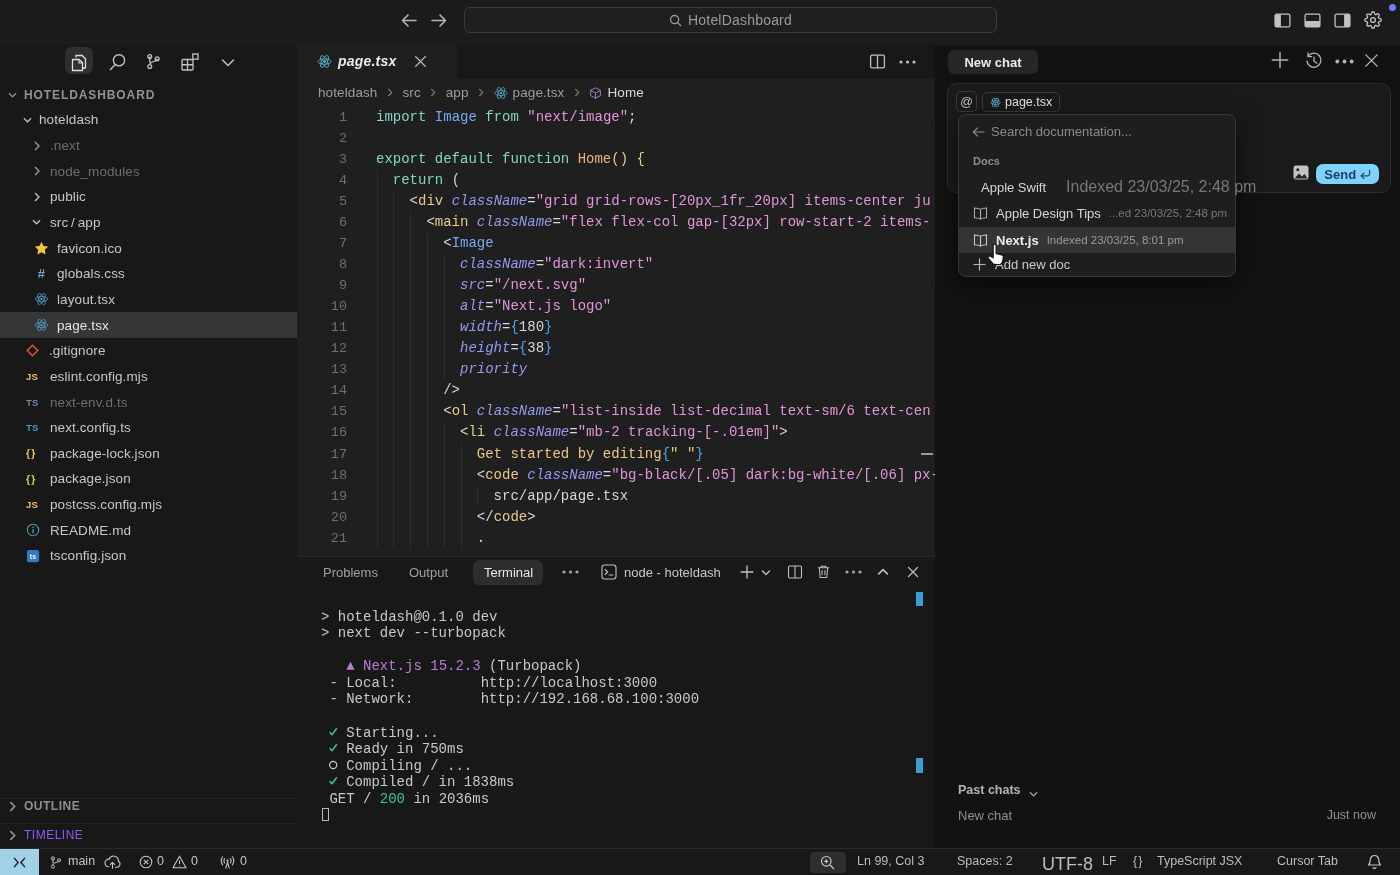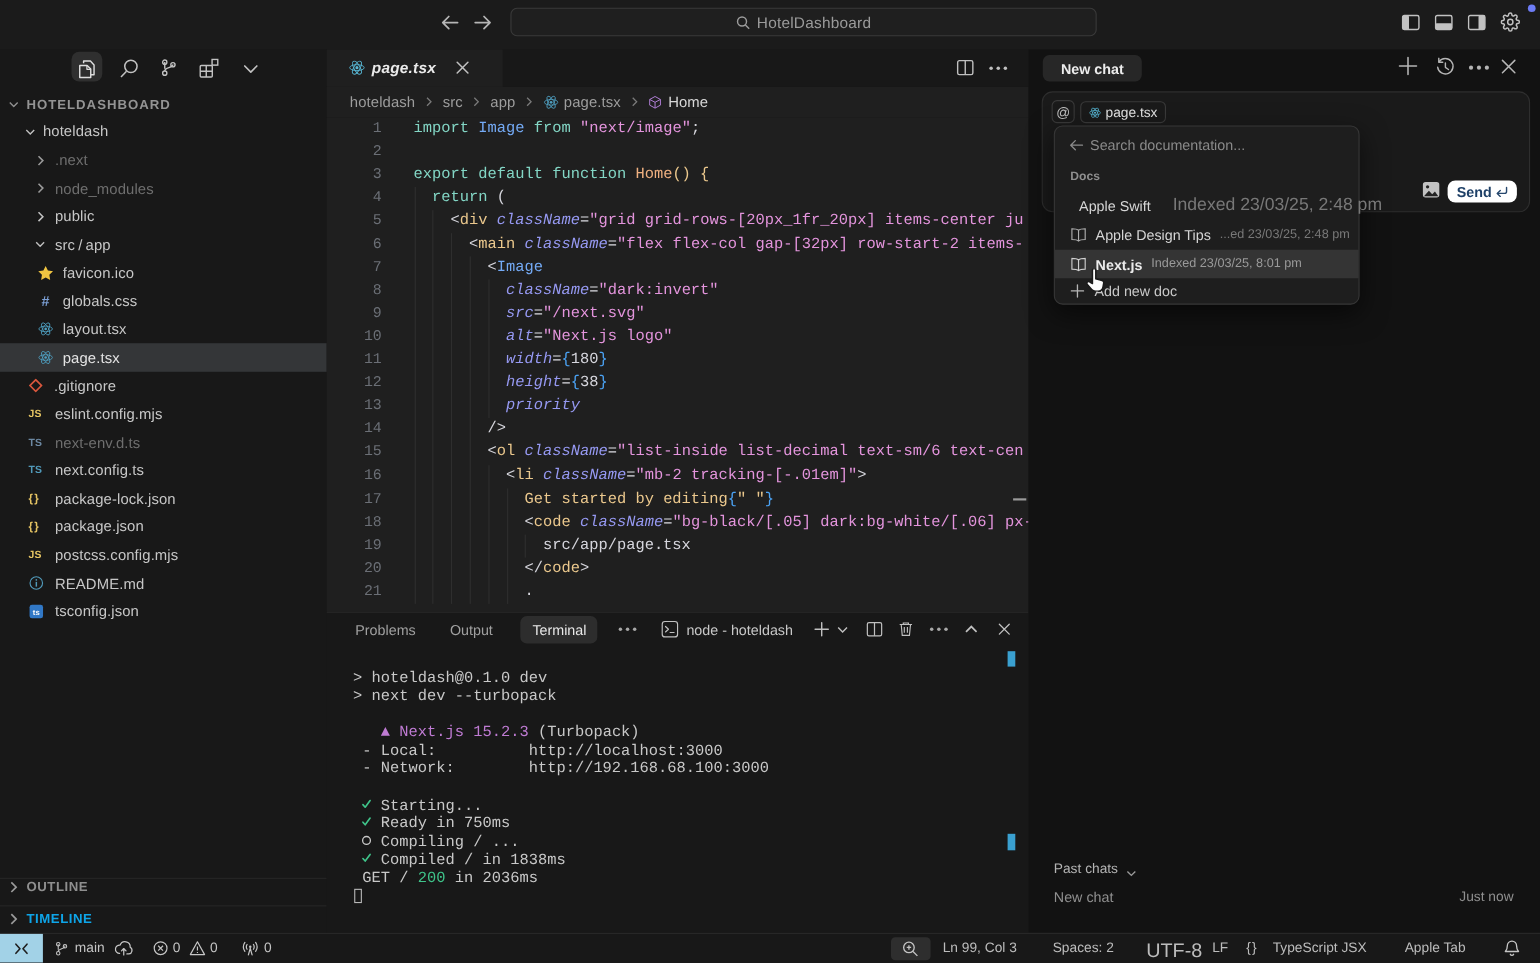--- a/index.html
+++ b/index.html
@@ -140,21 +140,21 @@
           <text x="8" y="11.5" font-size="8" font-weight="bold" fill="#fff" text-anchor="middle" font-family="Liberation Sans">ts</text>
         </svg>tsconfig.json</div>
   </div>
 
   <div class="abs" style="left:0;top:753px;width:297px;border-top:1px solid #262626"></div>
   <div class="row" style="left:9px;top:753px;font-weight:bold;font-size:12px;letter-spacing:.5px;color:#8f8f8f;height:16px">
     <svg width="7" height="11" viewBox="0 0 6 10" fill="none" stroke="#9a9a9a" stroke-width="1.4" style="margin-right:8px">
         <path d="M1 1L5 5L1 9"></path>
       </svg>OUTLINE</div>
   <div class="abs" style="left:0;top:778px;width:297px;border-top:1px solid #262626"></div>
-  <div class="row" style="left:9px;top:778px;font-weight:bold;font-size:12px;letter-spacing:.5px;color:#0ea5e9;height:24px">
+  <div class="row" style="left:9px;top:778px;font-weight:normal;font-size:12px;letter-spacing:.5px;color:#8b5cf6;height:24px">
     <svg width="7" height="11" viewBox="0 0 6 10" fill="none" stroke="#9a9a9a" stroke-width="1.4" style="margin-right:8px">
         <path d="M1 1L5 5L1 9"></path>
       </svg>TIMELINE</div>
 </div>
 <div class="abs" id="tabbar"></div>
 <div class="abs" id="activetab">
   <svg class="abs" style="left:20px;top:9px" width="15" height="15" viewBox="0 0 16 16">
       <g fill="none" stroke="#58b7d4" stroke-width="0.9">
         <ellipse cx="8" cy="8" rx="7" ry="2.9"></ellipse>
         <ellipse cx="8" cy="8" rx="7" ry="2.9" transform="rotate(60 8 8)"></ellipse>
@@ -353,21 +353,21 @@
           <ellipse cx="8" cy="8" rx="7" ry="2.9" transform="rotate(60 8 8)"></ellipse>
           <ellipse cx="8" cy="8" rx="7" ry="2.9" transform="rotate(120 8 8)"></ellipse>
         </g>
         <circle cx="8" cy="8" r="1.4" fill="#58b7d4"></circle>
       </svg>page.tsx</div>
   <svg class="abs" style="left:358px;top:120px" width="16" height="15" viewBox="0 0 16 15">
       <rect x="0.5" y="0.5" width="15" height="14" rx="2.5" fill="#c2c2c2"></rect>
       <circle cx="4.8" cy="4.8" r="1.5" fill="#222"></circle>
       <path d="M1.5 13.5l4.5-5 3 3 2.5-2.5 3 4.5z" fill="#222"></path>
     </svg>
-  <div class="abs" style="left:381px;top:119px;width:63px;height:20px;background:#ffffff;border-radius:7px;display:flex;align-items:center;justify-content:center;color:#1d3f66;font-size:13px;font-weight:bold">Send&nbsp;<svg width="11" height="10" viewBox="0 0 12 11" fill="none" stroke="#27486e" stroke-width="1.4" stroke-linecap="round" stroke-linejoin="round">
+  <div class="abs" style="left:381px;top:119px;width:63px;height:20px;background:#7dd3fc;border-radius:7px;display:flex;align-items:center;justify-content:center;color:#1d3f66;font-size:13px;font-weight:bold">Send&nbsp;<svg width="11" height="10" viewBox="0 0 12 11" fill="none" stroke="#27486e" stroke-width="1.4" stroke-linecap="round" stroke-linejoin="round">
         <path d="M10.5 1.5v4a2 2 0 0 1-2 2h-7"></path>
         <path d="M4.2 4.5L1.2 7.5l3 3"></path>
       </svg></div>
   <div class="abs" style="left:23px;top:69px;width:278px;height:163px;background:#1e1e1e;border:1px solid #373737;border-radius:8px;box-shadow:0 8px 24px rgba(0,0,0,.55)">
     <svg class="abs" style="left:13px;top:11px" width="13" height="12" viewBox="0 0 14 12" fill="none" stroke="#8a8a8a" stroke-width="1.3" stroke-linecap="round" stroke-linejoin="round">
         <path d="M13 6H1.5M6 1.5L1.5 6L6 10.5"></path>
       </svg>
     <div class="abs" style="left:32px;top:9px;color:#8a8a8a;font-size:13px">Search documentation...</div>
     <div class="abs" style="left:14px;top:40px;color:#8f8f8f;font-size:11px;font-weight:bold">Docs</div>
     <div class="abs" style="left:0px;top:112px;width:276px;height:26px;background:#343434"></div>
@@ -398,21 +398,21 @@
     <div class="abs" style="left:14px;top:136px;width:260px;height:26px;display:flex;align-items:center;white-space:nowrap">
       <svg width="13" height="13" viewBox="0 0 14 14" stroke="#b5b5b5" stroke-width="1.3" stroke-linecap="round" style="margin-right:9px">
           <path d="M7 1v12M1 7h12"></path>
         </svg>
       <span style="color:#c9c9c9;font-size:13px">Add new doc</span>
       </div>
     <svg class="abs" style="left:28px;top:129px" width="17" height="21" viewBox="0 0 18 22" fill="#fdfdfd" stroke="#1a1a1a" stroke-width="1.4" stroke-linejoin="round" stroke-linecap="round">
         <path d="M6.5 1.5a1.6 1.6 0 0 1 3.2 0V10l6 1.5a2.3 2.3 0 0 1 1.6 2.6l-.7 3.8a4.8 4.8 0 0 1-4.7 3.9H9.4a4.8 4.8 0 0 1-3.6-1.6l-4.2-4.8a1.7 1.7 0 0 1 2.4-2.4l2.5 1.5z"></path>
       </svg>
   </div>
-  <div class="abs" style="left:23px;top:738px;display:flex;align-items:flex-end;color:#b4b4b4;font-size:12.5px;font-weight:normal">Past chats<svg width="9" height="6" viewBox="0 0 10 6" fill="none" stroke="#9a9a9a" stroke-width="1.4" style="margin-left:8px">
+  <div class="abs" style="left:23px;top:738px;display:flex;align-items:flex-end;color:#b4b4b4;font-size:12.5px;font-weight:bold">Past chats<svg width="9" height="6" viewBox="0 0 10 6" fill="none" stroke="#9a9a9a" stroke-width="1.4" style="margin-left:8px">
         <path d="M1 1L5 5L9 1"></path>
       </svg></div>
   <div class="abs" style="left:23px;top:763px;color:#8f8f8f;font-size:13px">New chat</div>
   <div class="abs" style="left:341px;top:763px;width:100px;text-align:right;color:#8f8f8f;font-size:12.5px">Just now</div>
 </div>
 <div class="abs" id="statusbar">
   <div class="abs" style="left:0;top:0;width:39px;height:26px;background:#a2d2e7;display:flex;align-items:center;justify-content:center">
     <svg width="13" height="11" viewBox="0 0 14 12" fill="none" stroke="#1f1f1f" stroke-width="1.6" stroke-linecap="round" stroke-linejoin="round">
         <path d="M1.5 1.5L5.5 6L1.5 10.5M12.5 1.5L8.5 6L12.5 10.5"></path>
       </svg>
@@ -448,18 +448,18 @@
       <circle cx="6.3" cy="6.3" r="4.8"></circle>
       <path d="M10 10L14 14"></path>
       <path d="M4.3 6.3h4M6.3 4.3v4"></path>
     </svg>
   <div class="abs" style="left:857px;top:5px;color:#bcbcbc;font-size:12.5px">Ln 99, Col 3</div>
   <div class="abs" style="left:957px;top:5px;color:#bcbcbc;font-size:12.5px">Spaces: 2</div>
   <div class="abs" style="left:1042px;top:5px;color:#bcbcbc;font-size:18px">UTF-8</div>
   <div class="abs" style="left:1102px;top:5px;color:#bcbcbc;font-size:12.5px">LF</div>
   <div class="abs" style="left:1133px;top:5px;color:#bcbcbc;font-size:12.5px">{ }</div>
   <div class="abs" style="left:1157px;top:5px;color:#bcbcbc;font-size:12.5px">TypeScript JSX</div>
-  <div class="abs" style="left:1277px;top:5px;color:#bcbcbc;font-size:12.5px">Apple Tab</div>
+  <div class="abs" style="left:1277px;top:5px;color:#bcbcbc;font-size:12.5px">Cursor Tab</div>
   <svg class="abs" style="left:1367px;top:5px" width="15" height="16" viewBox="0 0 15 16" fill="none" stroke="#c5c5c5" stroke-width="1.2" stroke-linecap="round" stroke-linejoin="round">
       <path d="M7.5 1.5a4.2 4.2 0 0 1 4.2 4.2c0 3.2 1.3 4.6 1.8 5.3H1.5c.5-.7 1.8-2.1 1.8-5.3A4.2 4.2 0 0 1 7.5 1.5z"></path>
       <path d="M6 13.5a1.6 1.6 0 0 0 3 0"></path>
     </svg>
 </div>
 
 </body></html>

